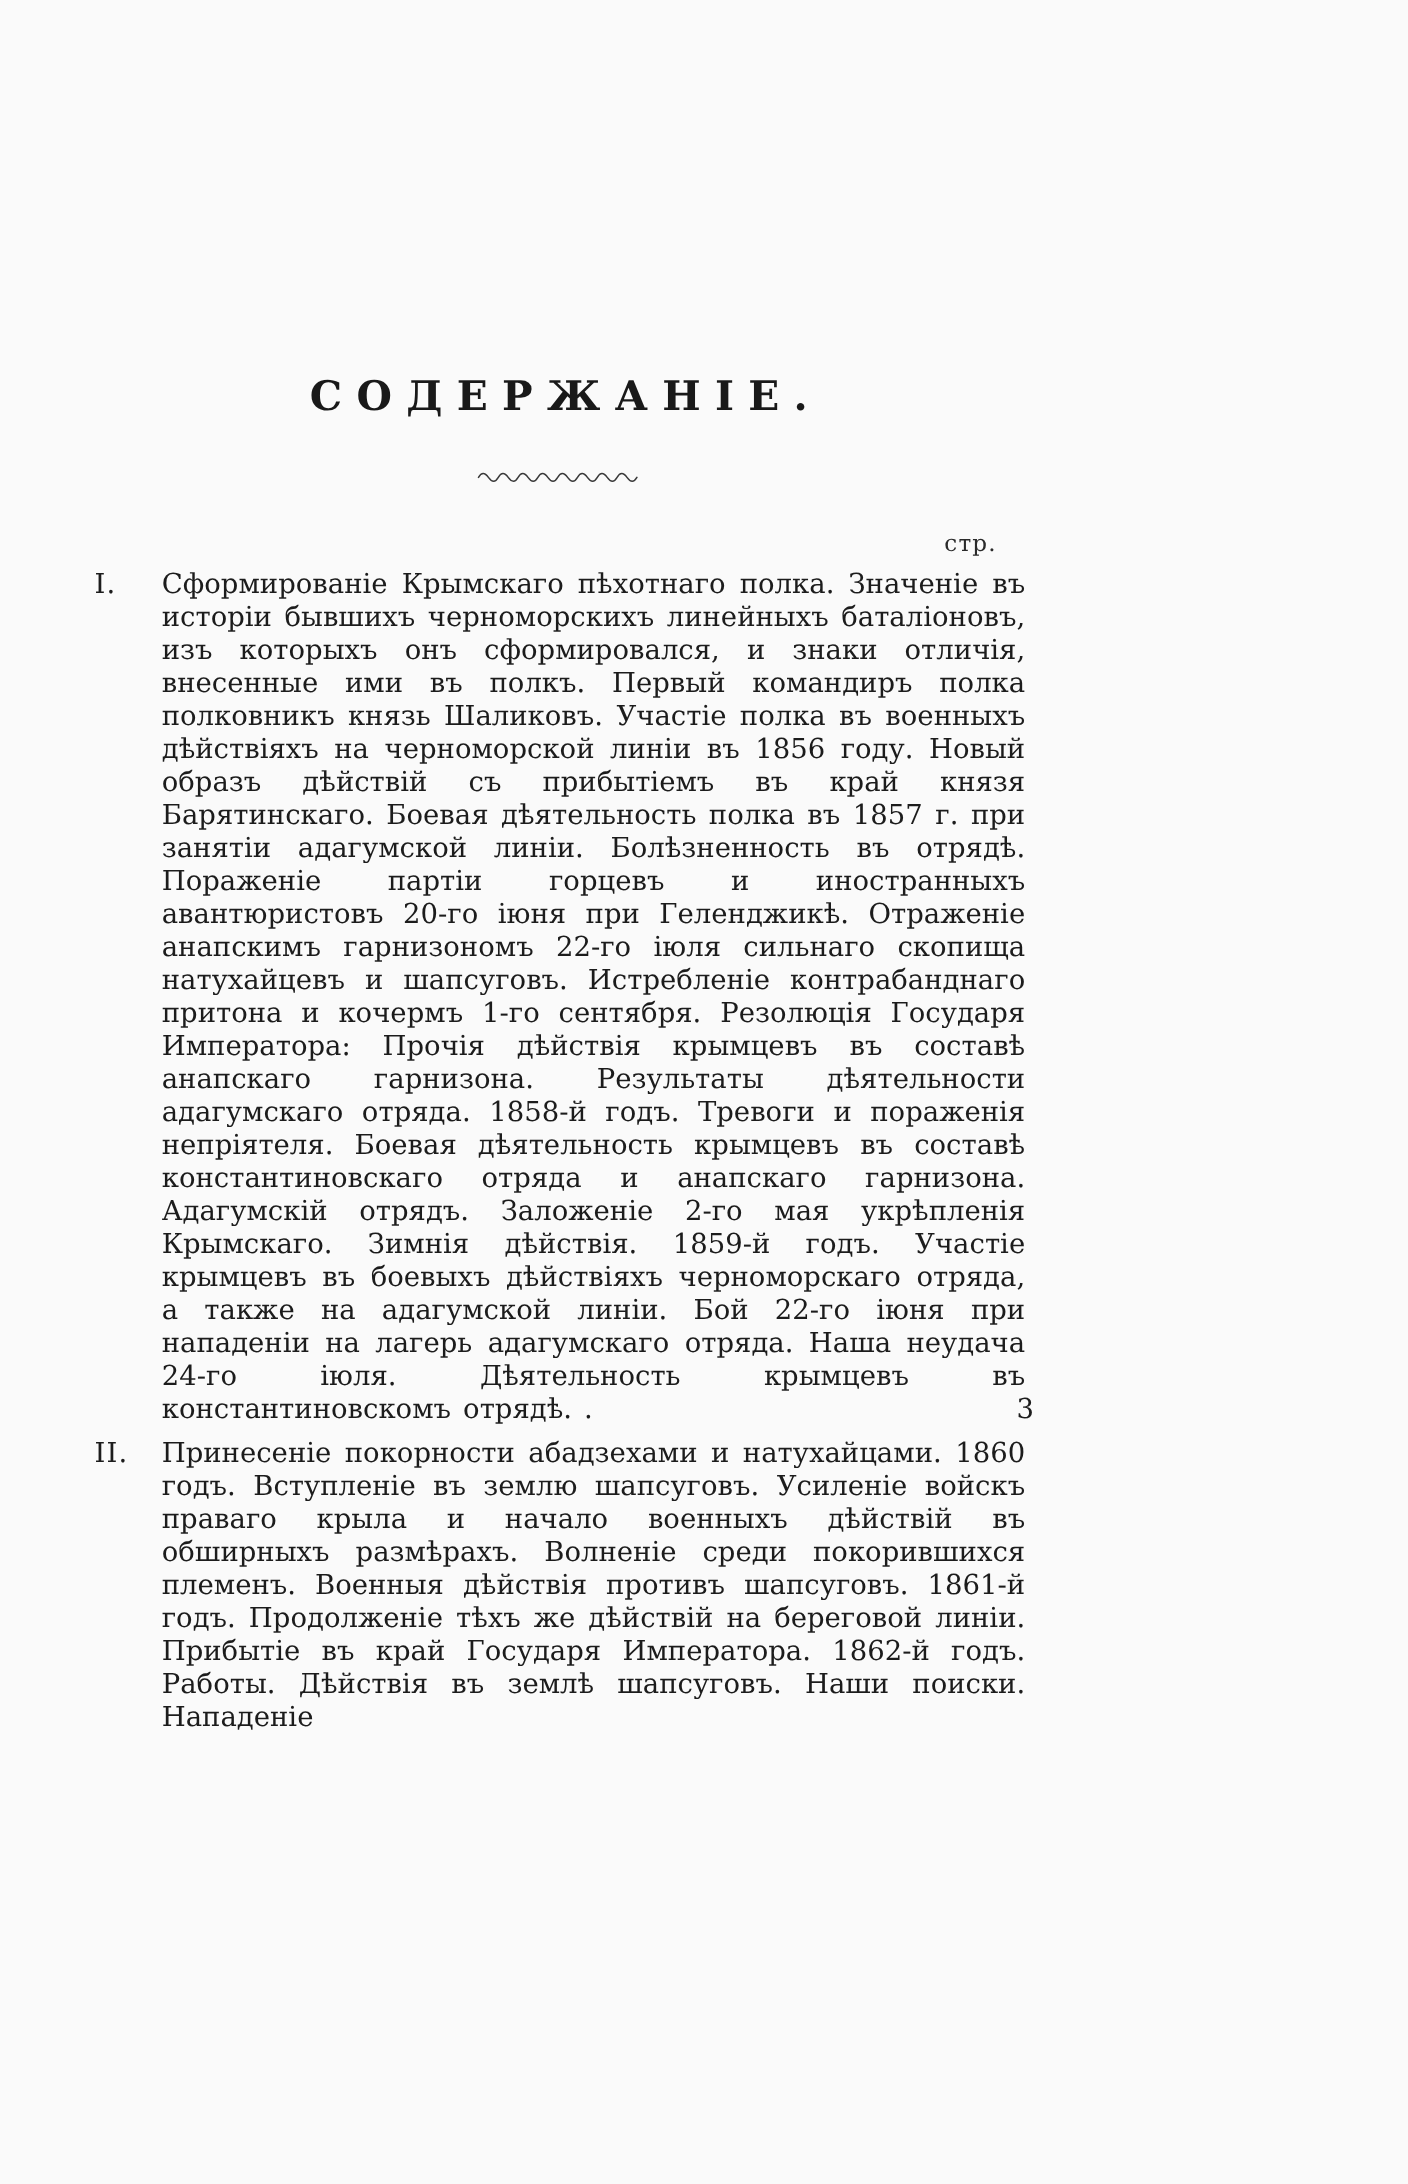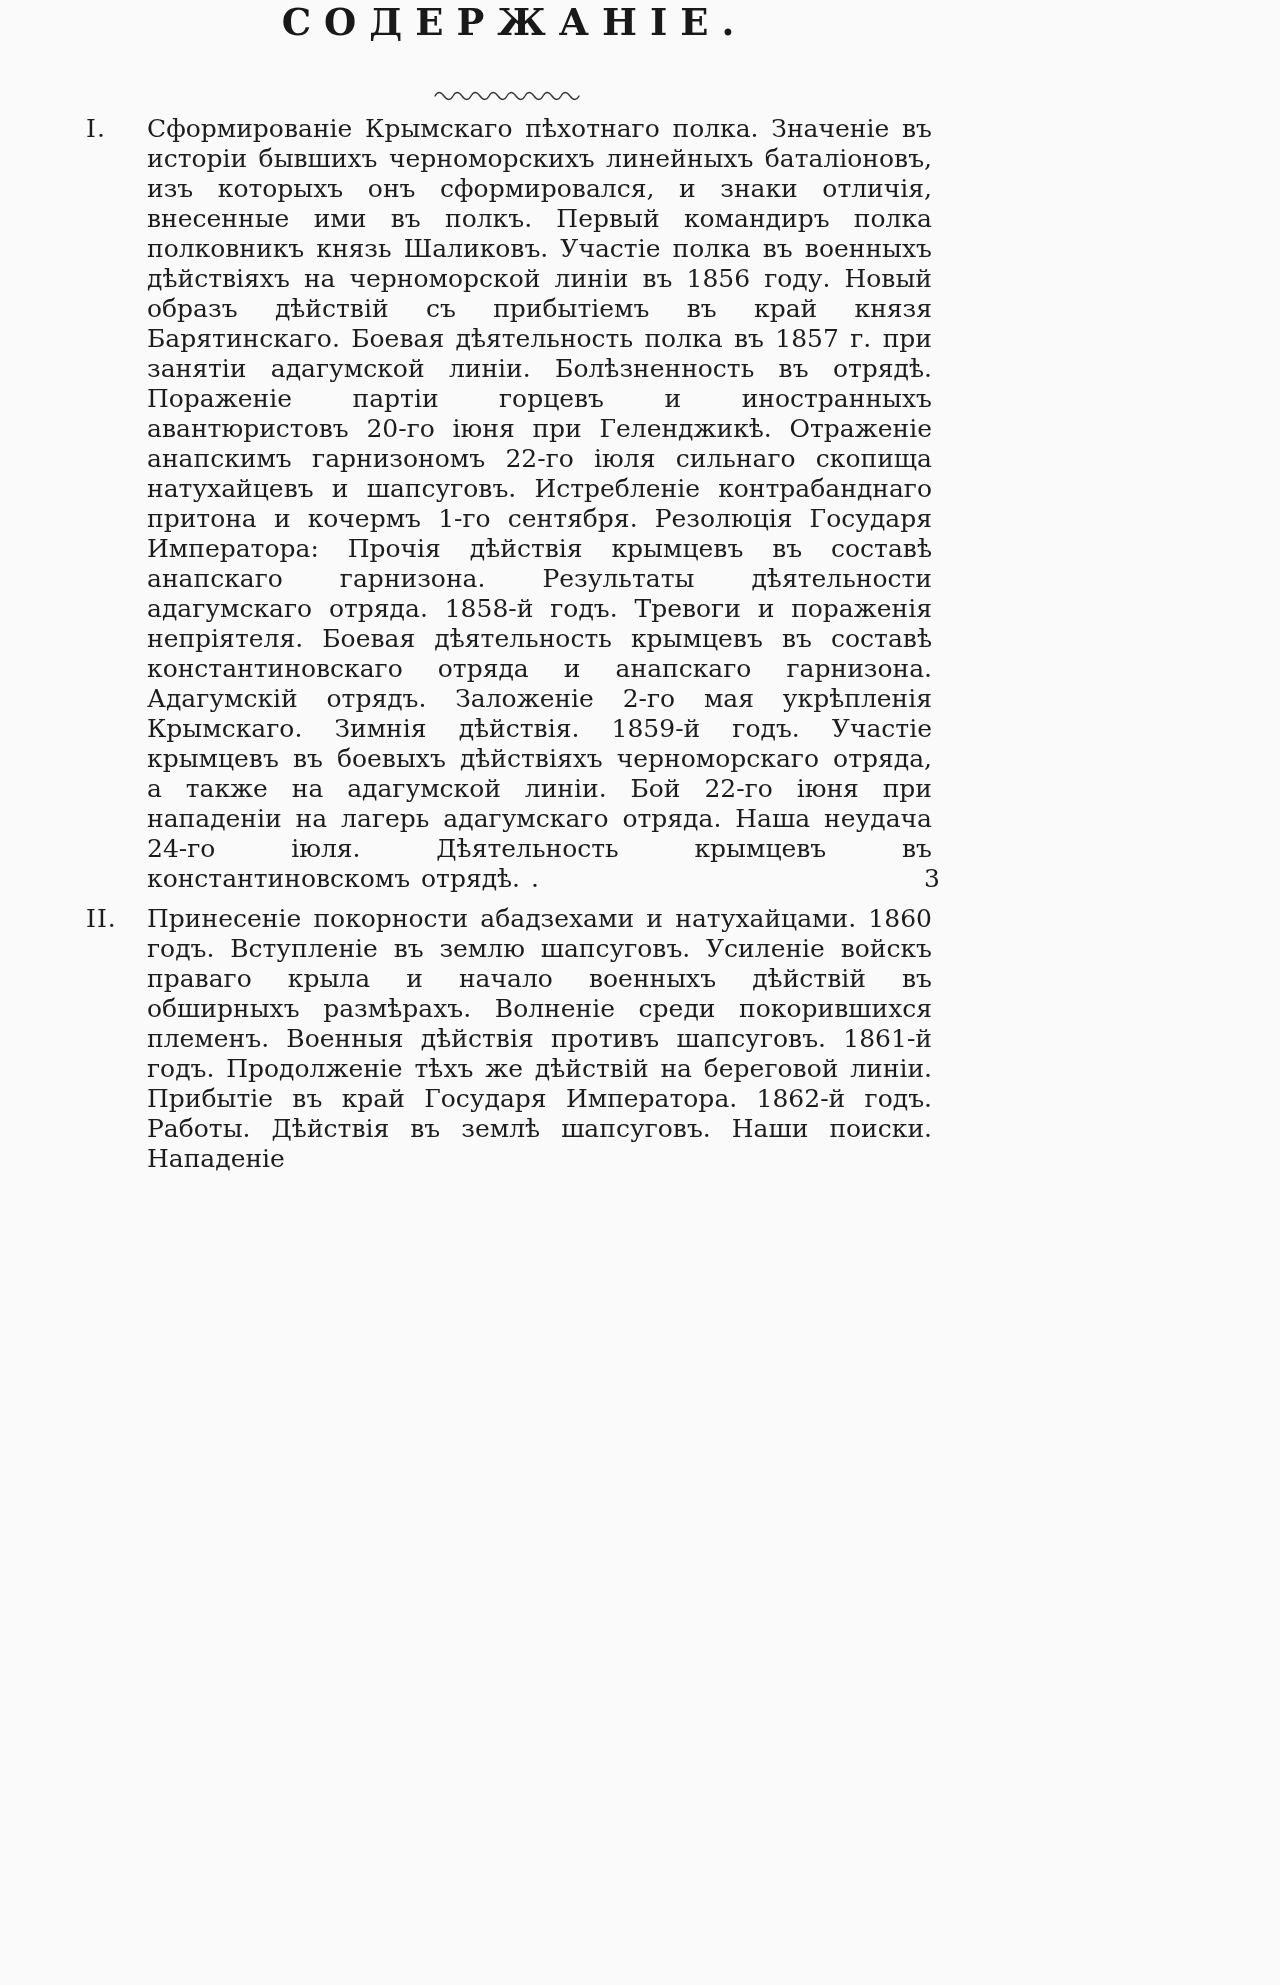--- a/index.html
+++ b/index.html
@@ -12,20 +12,21 @@
     background: #fafafa;
     font-family: "DejaVu Serif", "Liberation Serif", serif;
     color: #1f1f1f;
     overflow: hidden;
     position: relative;
   }
   .page {
     position: relative;
     width: 848px;
     margin-left: 84px;
+    padding-top: 338px;
     box-sizing: border-box;
   }
   .title {
     margin: 0;
     text-align: center;
     font-size: 37px;
     font-weight: bold;
     letter-spacing: 13px;
     color: #191919;
     text-indent: 13px; 
@@ -85,20 +86,21 @@
 <div class="page">
 
   <h1 class="title">СОДЕРЖАНІЕ.</h1>
 
   <div class="ornament">
     <svg width="150" height="14" viewBox="0 0 150 14">
       <path d="M2 8 q4 -7 9 0 t9 0 t9 0 t9 0 t9 0 t9 0 t9 0 t9 0 t9 0 t9 0 t9 0 t9 0 t9 0 t9 0 t9 0 t9 0" fill="none" stroke="#3a3a3a" stroke-width="1.4" stroke-linecap="round"></path>
     </svg>
   </div>
 
+  <div class="col-header">стр.</div>
 
   <div class="entries">
 
     <div class="entry">
       <span class="numeral">I.</span>
       <span class="entry-text">Сформированіе Крымскаго пѣхотнаго полка. Значеніе въ исторіи бывшихъ черноморскихъ линейныхъ баталіоновъ, изъ которыхъ онъ сформировался, и знаки отличія, внесенные ими въ полкъ. Первый командиръ полка полковникъ князь Шаликовъ. Участіе полка въ военныхъ дѣйствіяхъ на черноморской линіи въ 1856 году. Новый образъ дѣйствій съ прибытіемъ въ край князя Барятинскаго. Боевая дѣятельность полка въ 1857 г. при занятіи адагумской линіи. Болѣзненность въ отрядѣ. Пораженіе партіи горцевъ и иностранныхъ авантюристовъ 20-го іюня при Геленджикѣ. Отраженіе анапскимъ гарнизономъ 22-го іюля сильнаго скопища натухайцевъ и шапсуговъ. Истребленіе контрабанднаго притона и кочермъ 1-го сентября. Резолюція Государя Императора: Прочія дѣйствія крымцевъ въ составѣ анапскаго гарнизона. Результаты дѣятельности адагумскаго отряда. 1858-й годъ. Тревоги и пораженія непріятеля. Боевая дѣятельность крымцевъ въ составѣ константиновскаго отряда и анапскаго гарнизона. Адагумскій отрядъ. Заложеніе 2-го мая укрѣпленія Крымскаго. Зимнія дѣйствія. 1859-й годъ. Участіе крымцевъ въ боевыхъ дѣйствіяхъ черноморскаго отряда, а также на адагумской линіи. Бой 22-го іюня при нападеніи на лагерь адагумскаго отряда. Наша неудача 24-го іюля. Дѣятельность крымцевъ въ константиновскомъ отрядѣ. .</span>
       <span class="page-num">3</span>
     </div>
 
     <div class="entry">

